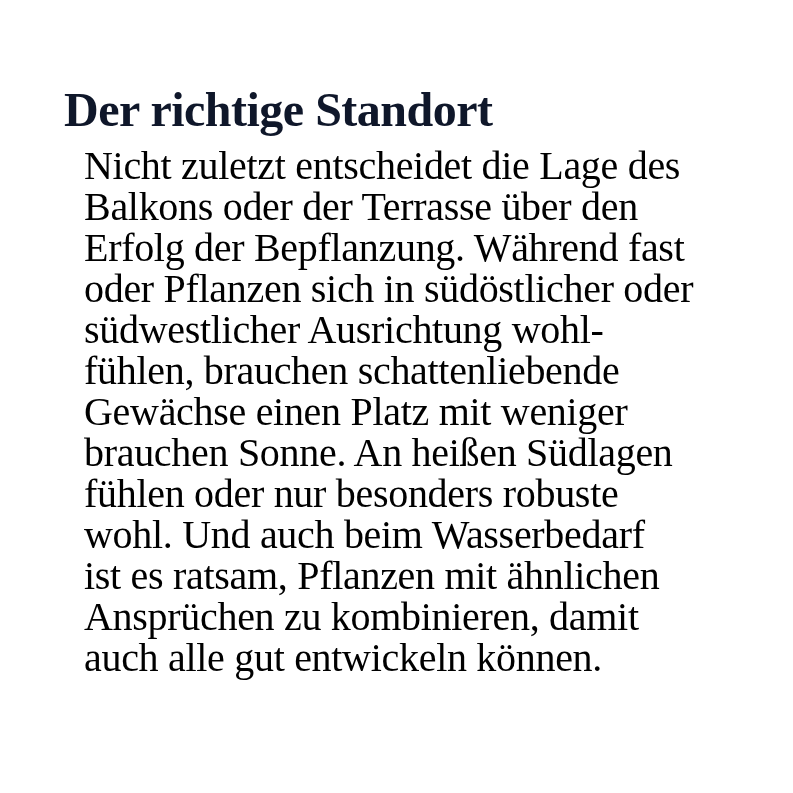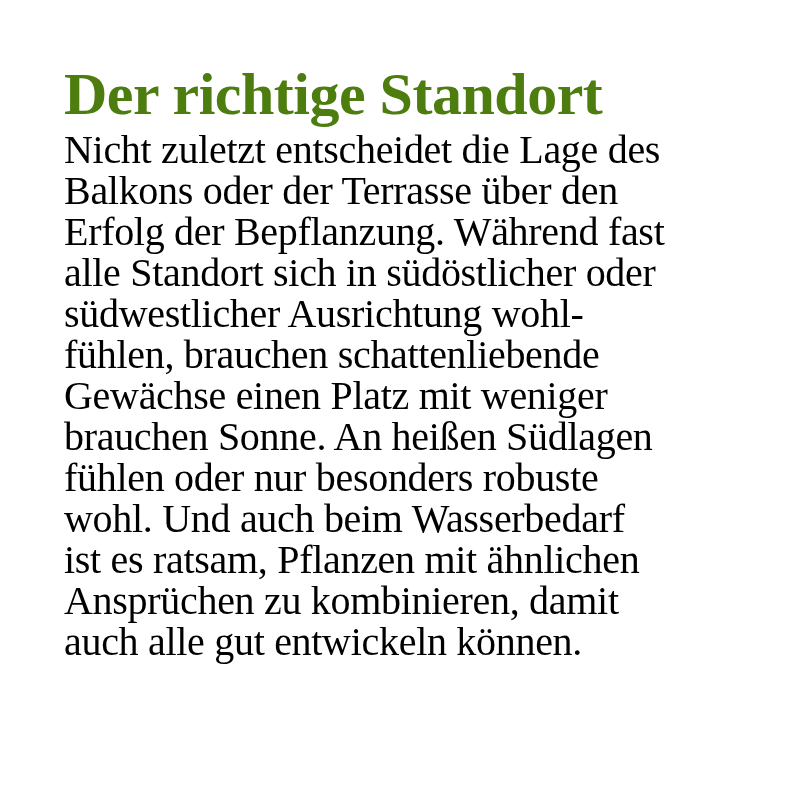--- a/index.html
+++ b/index.html
@@ -12,49 +12,50 @@
     width: 793px;
     height: 793px;
     background: #ffffff;
     color: #000000;
     overflow: hidden;
     box-sizing: border-box;
     padding: 70px 64px 0 64px;
     font-family: "Liberation Serif", "DejaVu Serif", serif;
   }
   .article-title {
-    margin: 0 0 11px 0;
-    font-size: 60px;
+    margin: 16px 0 11px 0;
+    font-size: 48px;
     line-height: 48px;
     font-weight: 700;
     letter-spacing: -0.5px;
     white-space: nowrap;
-    color: #4d7c0f;
+    color: #0f172a;
   }
   .article-body {
     font-size: 40px;
     line-height: 41px;
     font-weight: 400;
     letter-spacing: -0.3px;
     color: #000000;
+    margin-left: 20px;
   }
   .body-line {
     white-space: nowrap;
   }
 </style>
 </head>
 <body>
 
 <div class="page">
   <h1 class="article-title">Der richtige Standort</h1>
   <div class="article-body">
     <div class="body-line">Nicht zuletzt entscheidet die Lage des</div>
     <div class="body-line">Balkons oder der Terrasse über den</div>
     <div class="body-line">Erfolg der Bepflanzung. Während fast</div>
-    <div class="body-line">alle Standort sich in südöstlicher oder</div>
+    <div class="body-line">oder Pflanzen sich in südöstlicher oder</div>
     <div class="body-line">südwestlicher Ausrichtung wohl-</div>
     <div class="body-line">fühlen, brauchen schattenliebende</div>
     <div class="body-line">Gewächse einen Platz mit weniger</div>
     <div class="body-line">brauchen Sonne. An heißen Südlagen</div>
     <div class="body-line">fühlen oder nur besonders robuste</div>
     <div class="body-line">wohl. Und auch beim Wasserbedarf</div>
     <div class="body-line">ist es ratsam, Pflanzen mit ähnlichen</div>
     <div class="body-line">Ansprüchen zu kombinieren, damit</div>
     <div class="body-line">auch alle gut entwickeln können.</div>
   </div>

